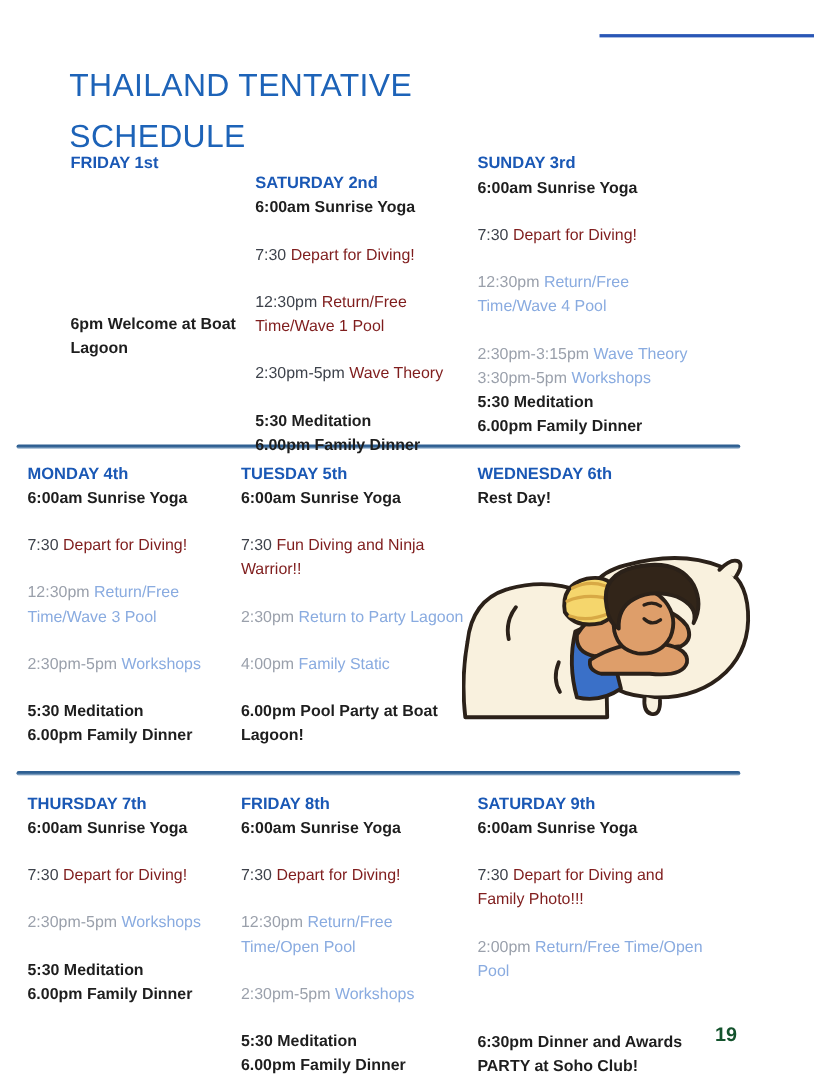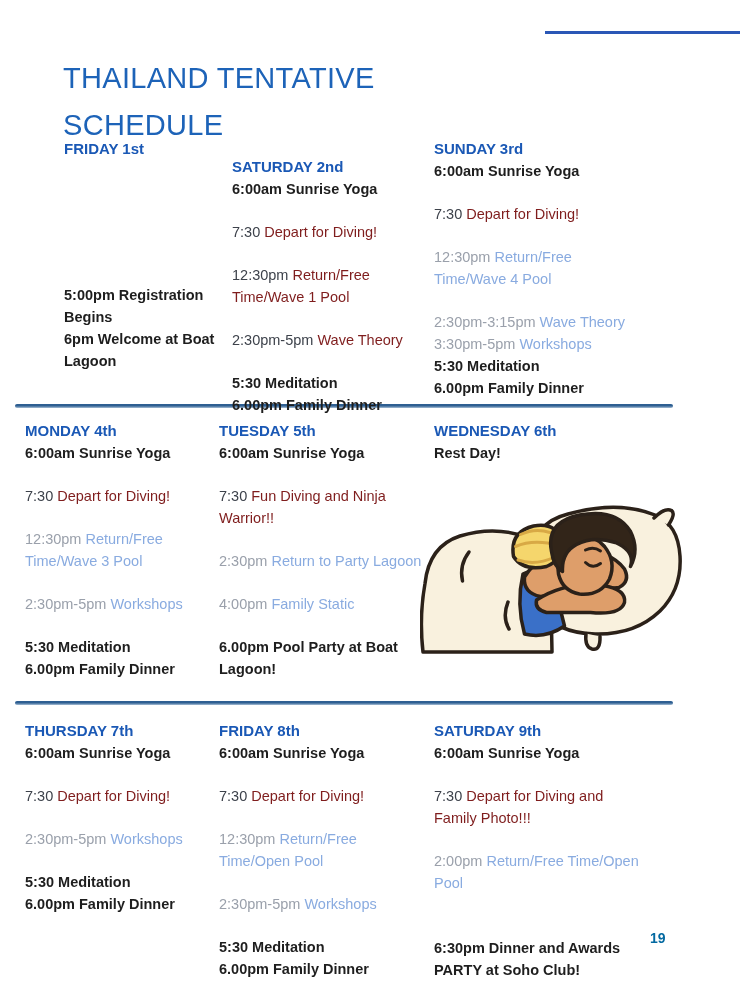--- a/index.html
+++ b/index.html
@@ -40,36 +40,35 @@
 
   .e-bold{font-weight:700;color:#1e1e1e;}
   .e-normal .t{color:#3d424b;}
   .e-normal .a{color:#7f1d1d;}
   .e-faded  .t{color:#9aa0ab;}
   .e-faded  .a{color:#89abe0;}
 
   .illu{margin:12px 0 0 -14px;display:block;}
 
   .pagenum{position:absolute;left:650px;top:930px;
-           font-size:14px;font-weight:700;color:#0369a1;}
+           font-size:18px;font-weight:700;color:#14532d;}
 </style>
 </head>
 <body>
 
 <div class="top-rule"></div>
 
 <h1 class="title">THAILAND TENTATIVE SCHEDULE</h1>
 
 <div class="divider d1"></div>
 <div class="divider d2"></div>
 
 <section class="day d-0">
   <h3>FRIDAY 1st</h3>
   <div class="entries">
-      <div class="entry e-bold tight"><span class="t">5:00pm</span> <span class="a">Registration Begins</span></div>
       <div class="entry e-bold tight"><span class="t">6pm</span> <span class="a">Welcome at Boat Lagoon</span></div>
     </div>
 </section>
 
 <section class="day d-1">
   <h3>SATURDAY 2nd</h3>
   <div class="entries">
       <div class="entry e-bold tight"><span class="t">6:00am</span> <span class="a">Sunrise Yoga</span></div>
       <div class="entry e-normal"><span class="t">7:30</span> <span class="a">Depart for Diving!</span></div>
       <div class="entry e-normal"><span class="t">12:30pm</span> <span class="a">Return/Free Time/Wave 1 Pool</span></div>

